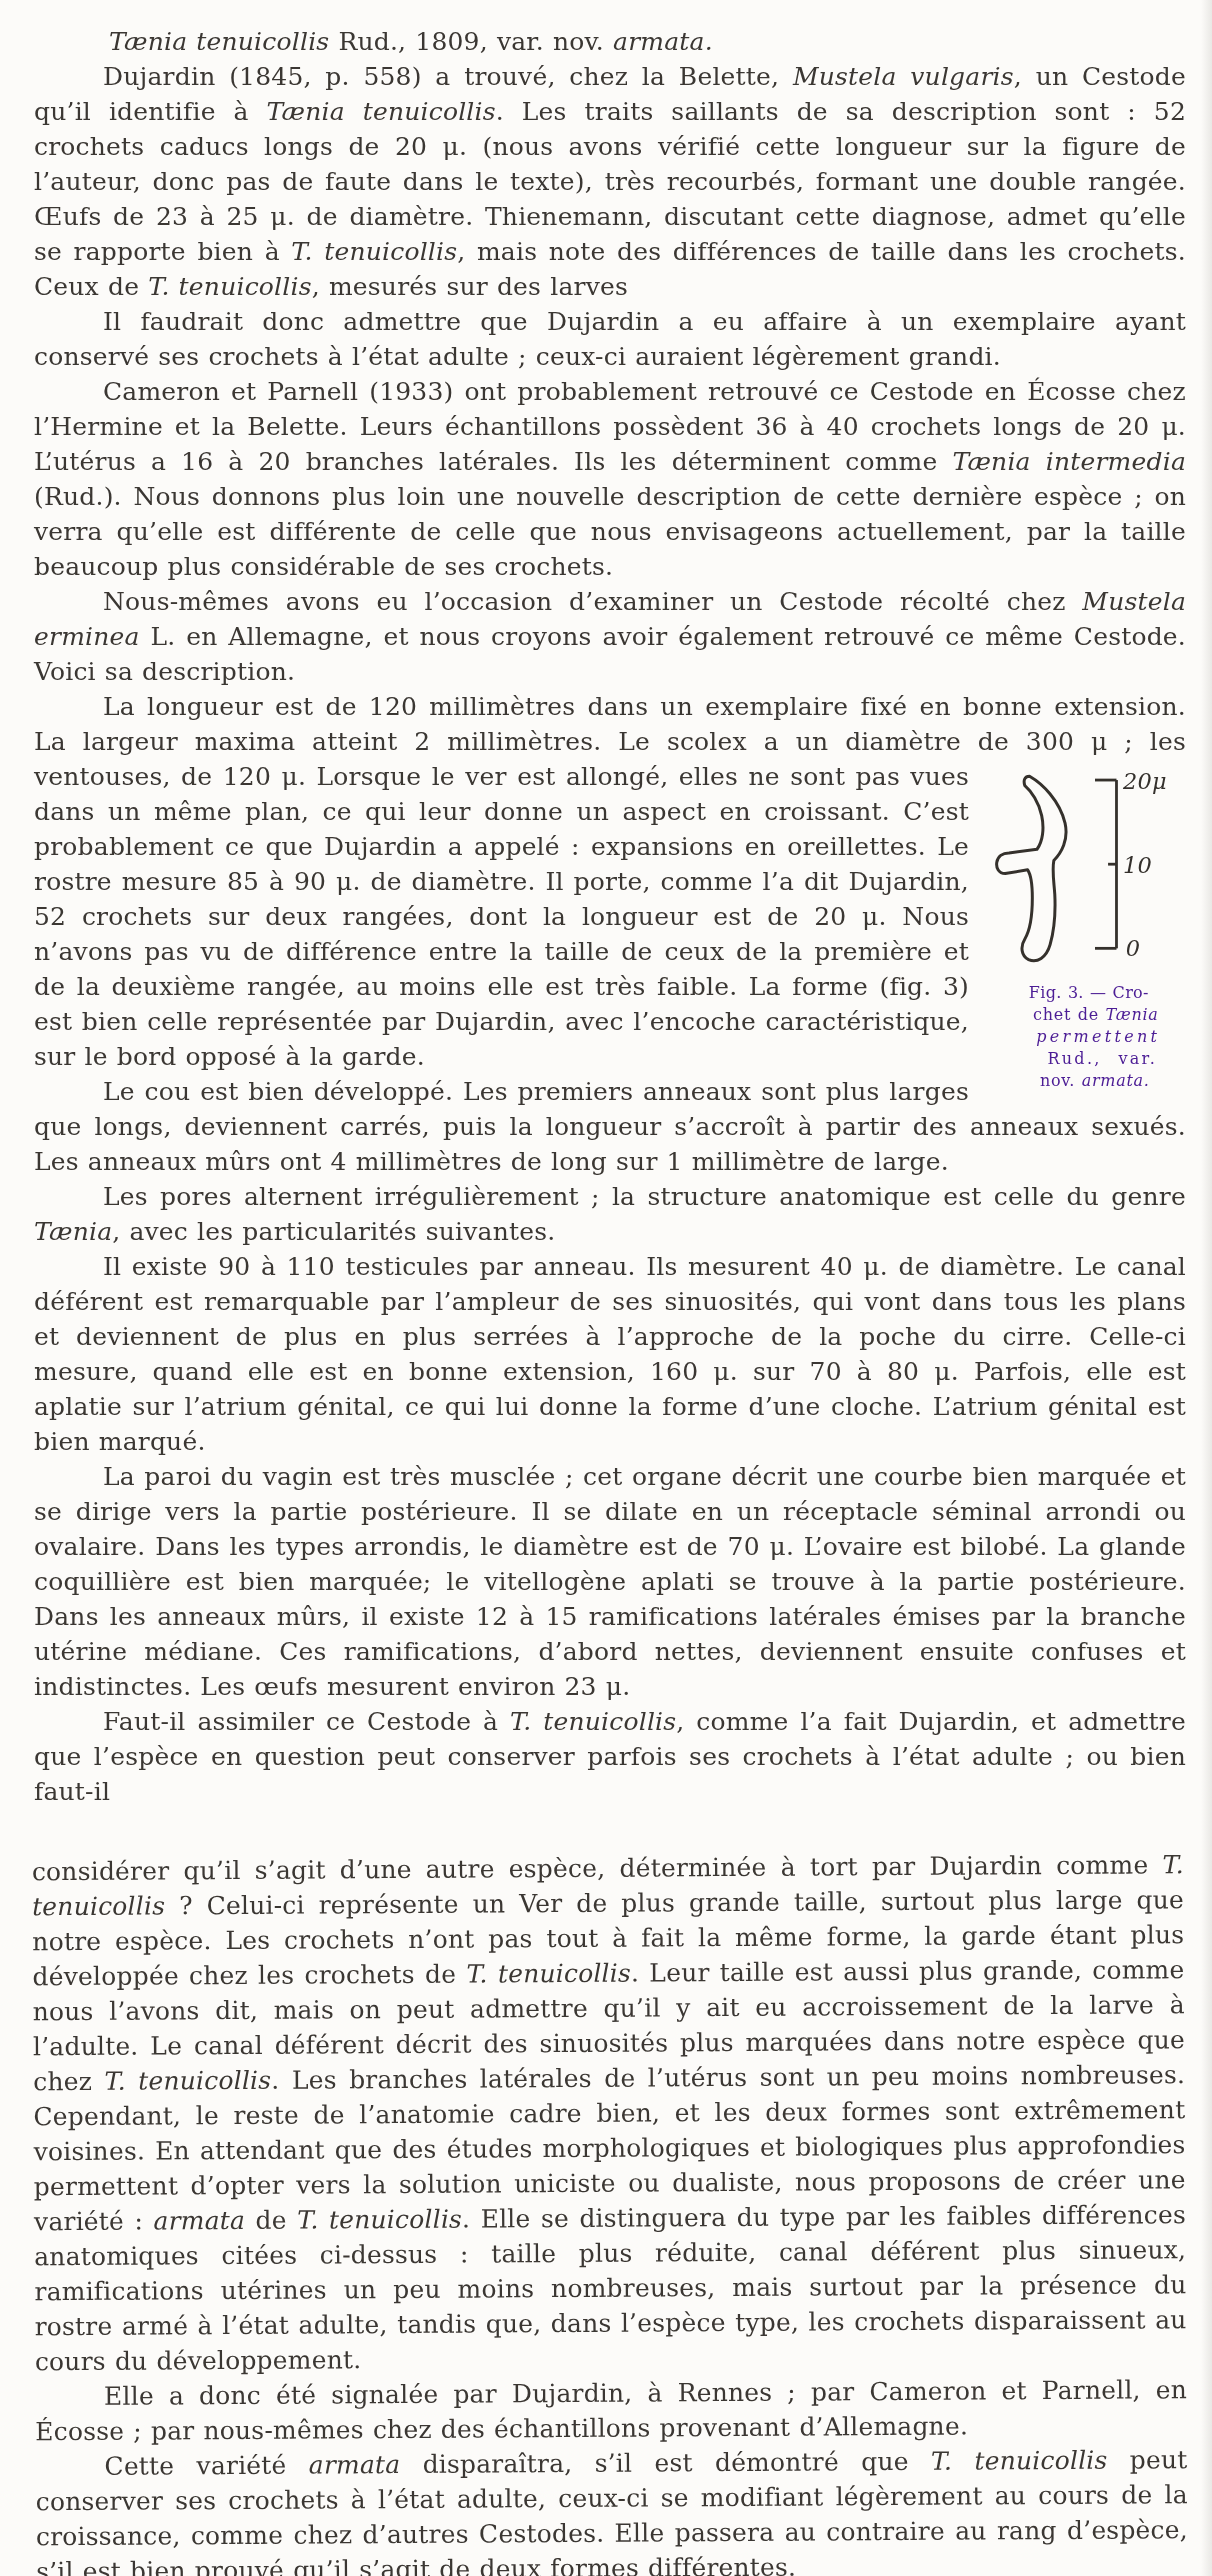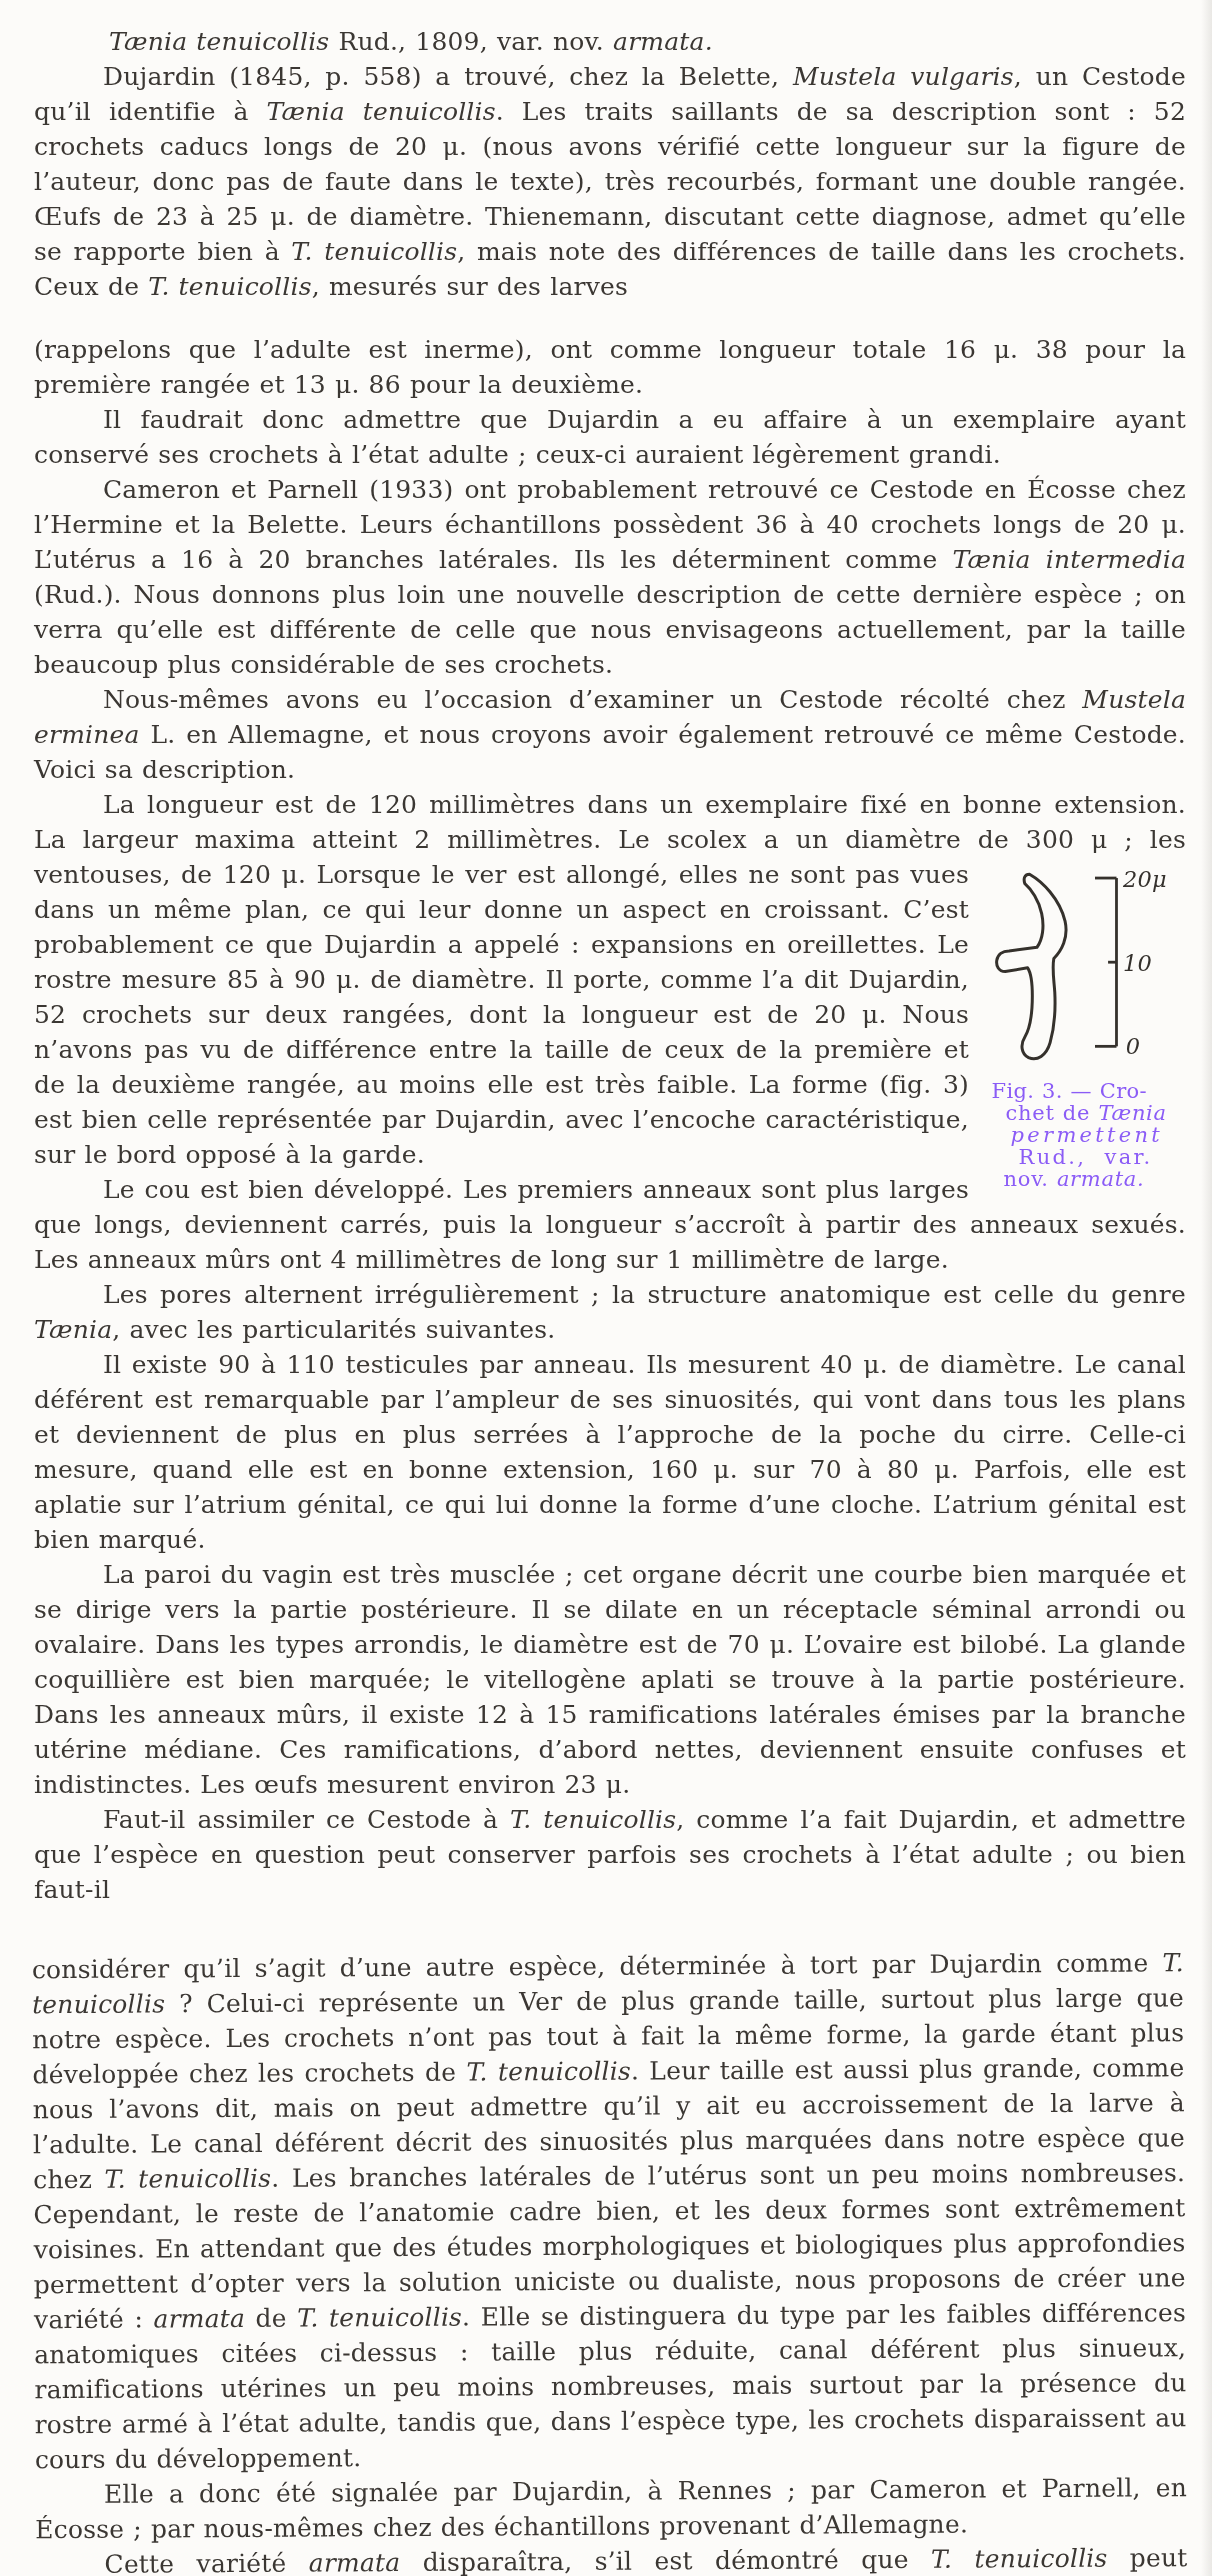--- a/index.html
+++ b/index.html
@@ -39,24 +39,24 @@
     float:right;
     width:200px;
     margin:5.6px 0 9.4px 17px;
     text-indent:0;
     display:block;
   }
   .hook-svg{display:block;width:187px;height:204px;margin-left:7.5px;}
   .caption{display:block;margin-top:13px;padding-left:5.6px;}
   .cap-line{
     display:block;
-    font-size:21px;
+    font-size:16px;
     line-height:22px;
-    text-align:left;
-    color:#8b5cf6;
+    text-align:center;
+    color:#4c1d95;
     letter-spacing:0.3px;
   }
   .cap-line:nth-child(1){margin-left:0;}
   .cap-line:nth-child(2){margin-left:14px;letter-spacing:0.7px;}
   .cap-line:nth-child(3){margin-left:19px;letter-spacing:3.3px;}
   .cap-line:nth-child(4){margin-left:27px;letter-spacing:2.3px;word-spacing:9.4px;}
   .cap-line:nth-child(5){margin-left:12px;letter-spacing:0.7px;}
   .scale-label{
     font-family:"DejaVu Serif","Liberation Serif",serif;
     font-style:italic;
@@ -68,21 +68,20 @@
 <body>
 
 <div class="page">
 
   <div>
 
     <div class="para title-line"><span class="it">Tænia tenuicollis</span><span> Rud., 1809, var. nov. </span><span class="it">armata.</span></div>
 
     <div class="para indent"><span>Dujardin (1845, p. 558) a trouvé, chez la Belette, </span><span class="it">Mustela vulgaris</span><span>, un Cestode qu’il identifie à </span><span class="it">Tænia tenuicollis</span><span>. Les traits saillants de sa description sont : 52 crochets caducs longs de 20 μ. (nous avons vérifié cette longueur sur la figure de l’auteur, donc pas de faute dans le texte), très recourbés, formant une double rangée. Œufs de 23 à 25 μ. de diamètre. Thienemann, discutant cette diagnose, admet qu’elle se rapporte bien à </span><span class="it">T. tenuicollis</span><span>, mais note des différences de taille dans les crochets. Ceux de </span><span class="it">T. tenuicollis</span><span>, mesurés sur des larves</span></div>
 
-    <div class="para gap-sm"><span>(rappelons que l’adulte est inerme), ont comme longueur totale 16 μ. 38 pour la première rangée et 13 μ. 86 pour la deuxième.</span></div>
 
     <div class="para indent"><span>Il faudrait donc admettre que Dujardin a eu affaire à un exemplaire ayant conservé ses crochets à l’état adulte ; ceux-ci auraient légèrement grandi.</span></div>
 
     <div class="para indent"><span>Cameron et Parnell (1933) ont probablement retrouvé ce Cestode en Écosse chez l’Hermine et la Belette. Leurs échantillons possèdent 36 à 40 crochets longs de 20 μ. L’utérus a 16 à 20 branches latérales. Ils les déterminent comme </span><span class="it">Tænia intermedia</span><span> (Rud.). Nous donnons plus loin une nouvelle description de cette dernière espèce ; on verra qu’elle est différente de celle que nous envisageons actuellement, par la taille beaucoup plus considérable de ses crochets.</span></div>
 
     <div class="para indent"><span>Nous-mêmes avons eu l’occasion d’examiner un Cestode récolté chez </span><span class="it">Mustela erminea</span><span> L. en Allemagne, et nous croyons avoir également retrouvé ce même Cestode. Voici sa description.</span></div>
 
     <div class="para indent">
       <span><span>La longueur est de 120 millimètres dans un exemplaire fixé en bonne extension. La largeur maxima atteint 2 millimètres. Le scolex a un diamètre de 300 μ ; les ventouses, de </span></span><span class="figure-float">
         <svg class="hook-svg" viewBox="0 0 200 218" style="font-size:27px">

